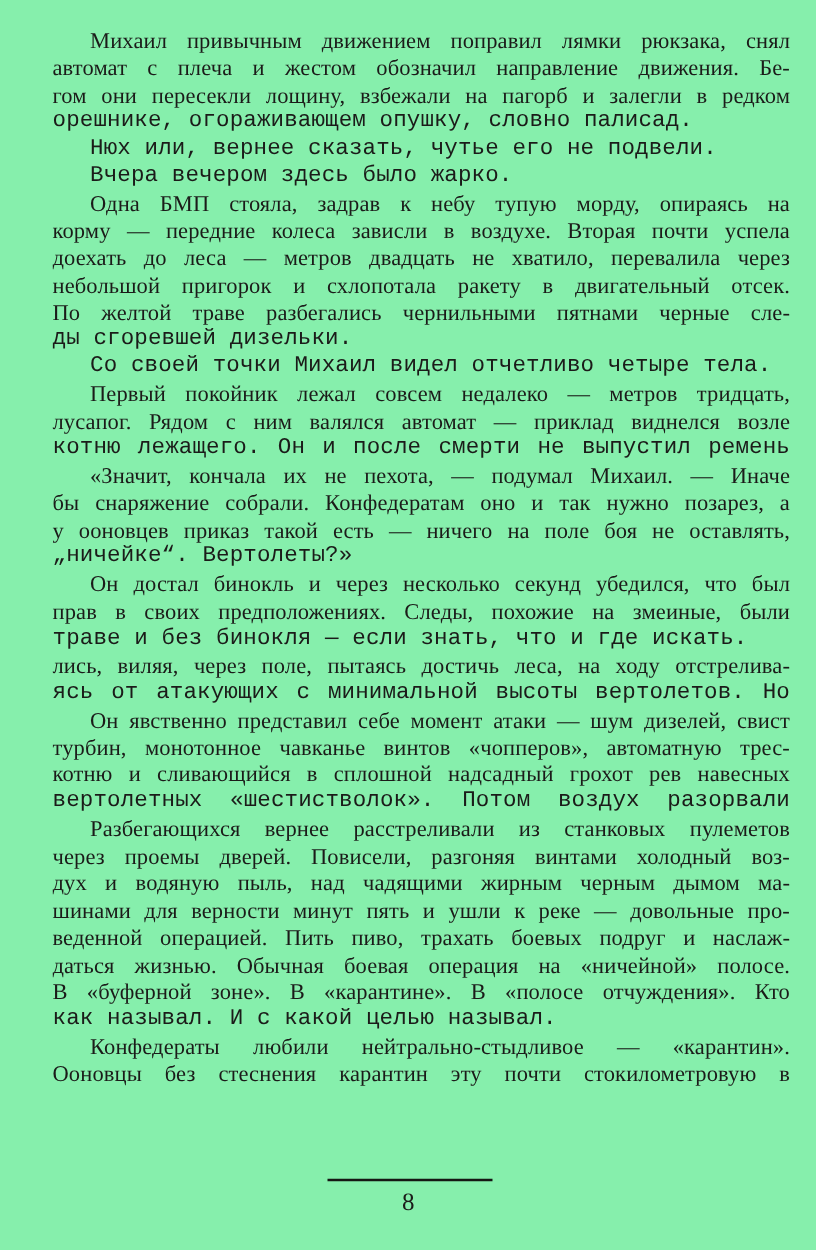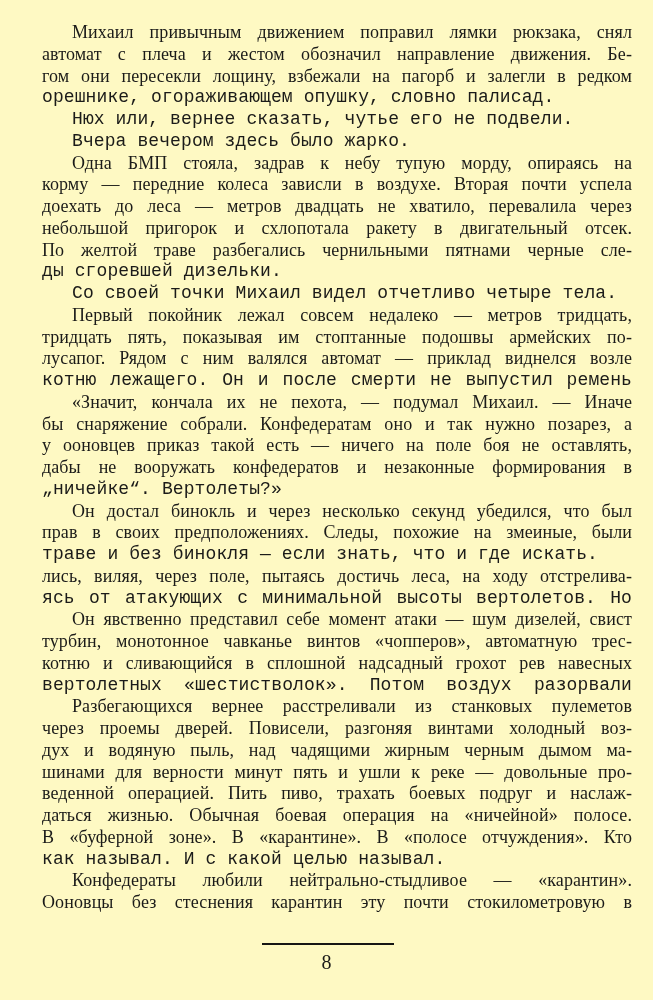--- a/index.html
+++ b/index.html
@@ -5,21 +5,21 @@
   html, body {
     margin: 0;
     padding: 0;
     background: #e8e8e6;
   }
   .page {
     position: relative;
     width: 653px;
     height: 1000px;
     margin: 0 auto;
-    background: #fef9c3;
+    background: #86efac;
     overflow: hidden;
     font-family: "Liberation Serif", "DejaVu Serif", serif;
     color: #1b1b19;
   }
   .text-block {
     position: absolute;
     left: 42px;
     top: 22px;
     width: 590px;
   }
@@ -68,27 +68,25 @@
     <div class="line ind pend">Нюх или, вернее сказать, чутье его не подвели.</div>
     <div class="line ind pend">Вчера вечером здесь было жарко.</div>
     <div class="line ind">Одна БМП стояла, задрав к небу тупую морду, опираясь на</div>
     <div class="line">корму — передние колеса зависли в воздухе. Вторая почти успела</div>
     <div class="line">доехать до леса — метров двадцать не хватило, перевалила через</div>
     <div class="line">небольшой пригорок и схлопотала ракету в двигательный отсек.</div>
     <div class="line">По желтой траве разбегались чернильными пятнами черные сле-</div>
     <div class="line pend">ды сгоревшей дизельки.</div>
     <div class="line ind pend">Со своей точки Михаил видел отчетливо четыре тела.</div>
     <div class="line ind">Первый покойник лежал совсем недалеко — метров тридцать,</div>
-    <div class="line">тридцать пять, показывая им стоптанные подошвы армейских по-</div>
     <div class="line">лусапог. Рядом с ним валялся автомат — приклад виднелся возле</div>
     <div class="line pend">котню лежащего. Он и после смерти не выпустил ремень АК.</div>
     <div class="line ind">«Значит, кончала их не пехота, — подумал Михаил. — Иначе</div>
     <div class="line">бы снаряжение собрали. Конфедератам оно и так нужно позарез, а</div>
     <div class="line">у ооновцев приказ такой есть — ничего на поле боя не оставлять,</div>
-    <div class="line">дабы не вооружать конфедератов и незаконные формирования в</div>
     <div class="line pend">„ничейке“. Вертолеты?»</div>
     <div class="line ind">Он достал бинокль и через несколько секунд убедился, что был</div>
     <div class="line">прав в своих предположениях. Следы, похожие на змеиные, были</div>
     <div class="line pend">траве и без бинокля — если знать, что и где искать.</div>
     <div class="line">лись, виляя, через поле, пытаясь достичь леса, на ходу отстрелива-</div>
     <div class="line pend">ясь от атакующих с минимальной высоты вертолетов. Но не успели.</div>
     <div class="line ind">Он явственно представил себе момент атаки — шум дизелей, свист</div>
     <div class="line">турбин, монотонное чавканье винтов «чопперов», автоматную трес-</div>
     <div class="line">котню и сливающийся в сплошной надсадный грохот рев навесных</div>
     <div class="line pend">вертолетных «шестистволок». Потом воздух разорвали ракеты.</div>

